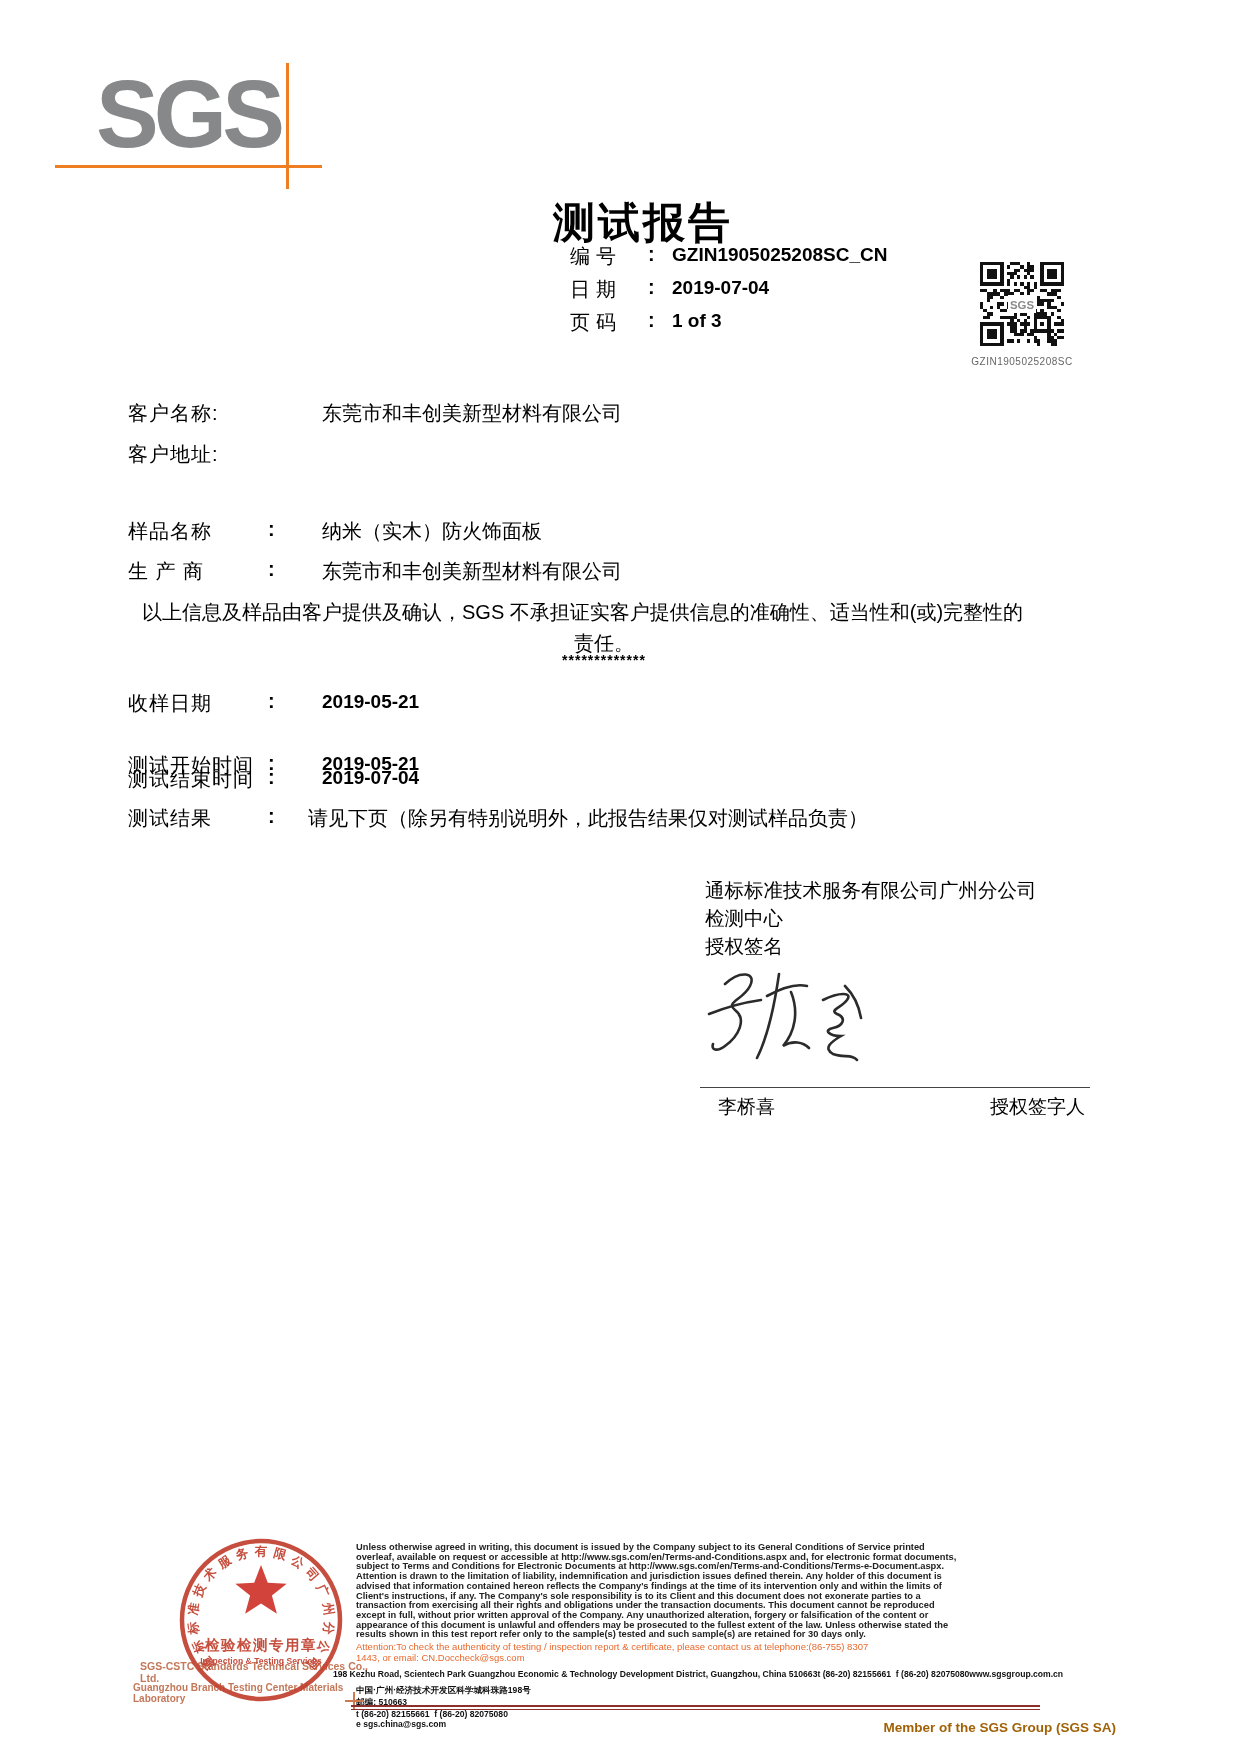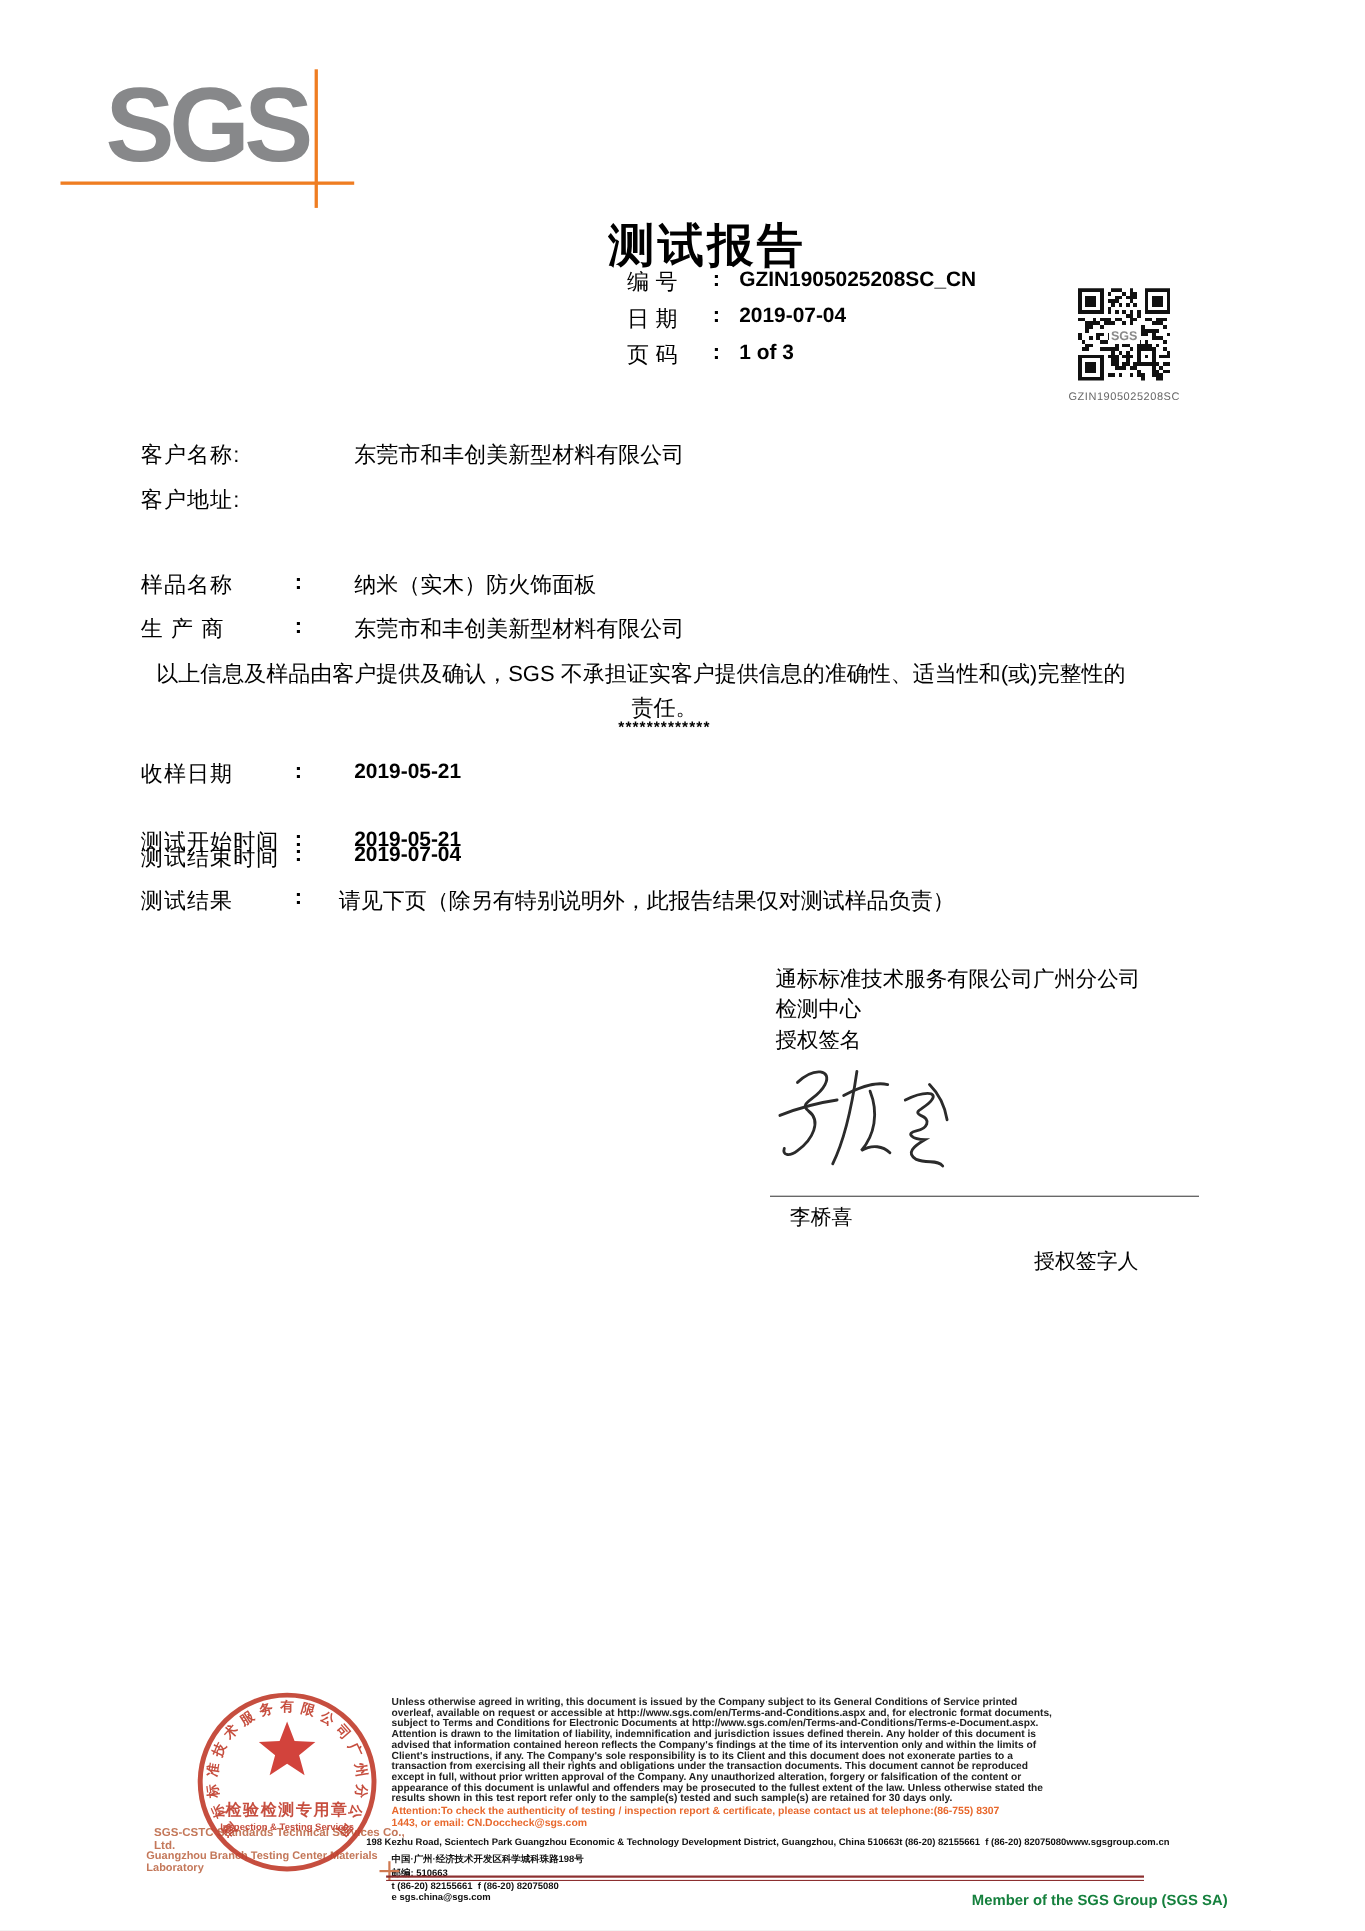--- a/index.html
+++ b/index.html
@@ -35,43 +35,43 @@
 
   .disc1{left:142px;top:599px;width:1000px;font-size:20px;}
   .disc2{left:128px;top:630px;width:952px;text-align:center;font-size:20px;}
   .stars{left:128px;top:652px;width:952px;text-align:center;font-size:14px;font-weight:bold;letter-spacing:1px;}
 
   
   .sign-block{left:705px;top:876px;width:420px;font-size:19.5px;line-height:28px;}
   .sign-svg{left:695px;top:962px;width:190px;height:115px;}
   .sign-line{left:700px;top:1087px;width:390px;height:1px;background:#444;}
   .signer-name{left:718px;top:1094px;font-size:19px;}
-  .signer-title{left:940px;top:1094px;width:145px;text-align:left;font-size:19px;margin-top:40px;}
+  .signer-title{left:940px;top:1094px;width:145px;text-align:right;font-size:19px;}
 
   
   .stamp-wrap{left:175px;top:1532px;width:172px;height:176px;opacity:.92;}
   .stamp-co1{left:140px;top:1660px;width:230px;font-size:10.5px;font-weight:bold;color:#c4785a;}
   .stamp-co2{left:133px;top:1682px;width:240px;font-size:10px;font-weight:bold;color:#c4785a;}
 
   
   .legal{left:356px;top:1543px;width:682px;font-size:9.3px;font-weight:bold;
          line-height:9.7px;color:#222;letter-spacing:0;}
-  .attention{left:356px;top:1641px;width:682px;font-size:9.5px;font-weight:bold;
+  .attention{left:356px;top:1641px;width:682px;font-size:9.5px;font-weight:normal;
              line-height:11px;color:#e8682c;}
   .addr-row{left:356px;width:684px;display:flex;justify-content:center;
             font-size:8.6px;font-weight:bold;color:#111;}
   .addr-row span{white-space:pre;}
   .addr1{top:1669px;}
   .addr2{top:1685px;flex-direction:column;}
   .plus-h{left:345px;top:1700px;width:18px;height:2px;background:#cf7950;}
   .plus-v{left:353px;top:1692px;width:2px;height:18px;background:#cf7950;}
   .rule-a{left:351px;top:1705px;width:689px;height:2px;background:#8c2f2f;}
   .rule-b{left:351px;top:1709px;width:689px;height:1px;background:#8c2f2f;}
   .member{left:800px;top:1720px;width:316px;text-align:right;font-size:13.5px;
-          font-weight:bold;color:#15803d;}
+          font-weight:bold;color:#a16207;}
 </style>
 </head>
 <body>
 
 <div id="page">
 
   <div class="abs logo">SGS</div>
   <div class="abs logo-hline"></div>
   <div class="abs logo-vline"></div>
 

